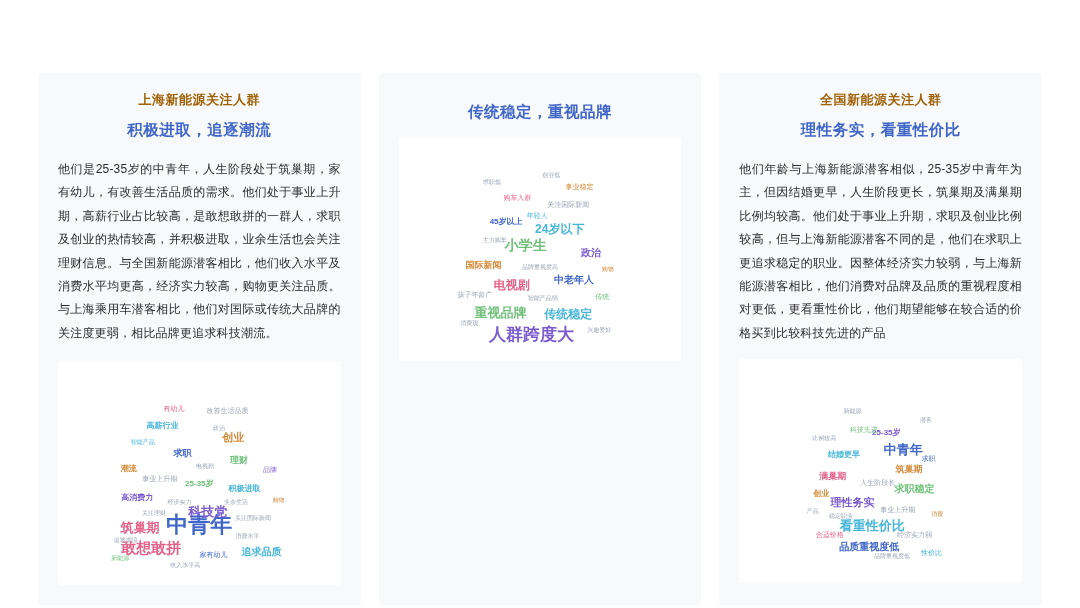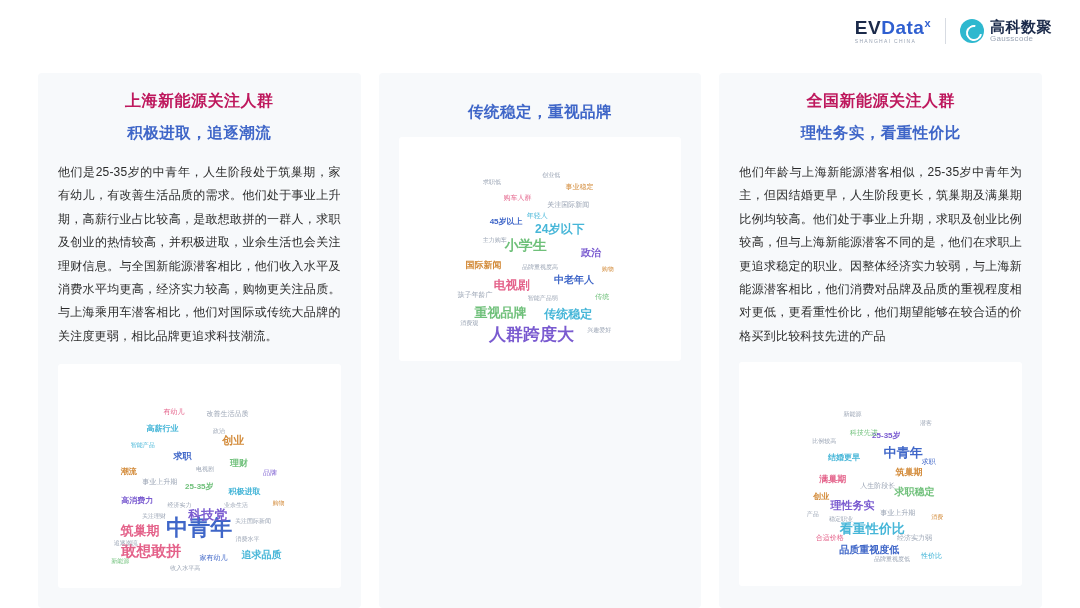--- a/index.html
+++ b/index.html
@@ -102,23 +102,23 @@
   .card {
     width: 323px;
     background: #f7f9fb;
     border-radius: 4px;
     padding: 18px 20px 20px 20px;
     display: flex;
     flex-direction: column;
   }
   .card-title {
     text-align: center;
-    font-size: 16px;
-    font-weight: bold;
-    color: #be185d;
+    font-size: 13px;
+    font-weight: bold;
+    color: #a16207;
     letter-spacing: 0.5px;
   }
   .card-subtitle {
     text-align: center;
     font-size: 15.5px;
     font-weight: bold;
     color: #3f66c8;
     letter-spacing: 0.5px;
     margin-top: 11px;
   }
@@ -154,34 +154,20 @@
     font-weight: bold;
     line-height: 1;
   }
   .cloud .tiny { font-weight: normal; }
 </style>
 </head>
 <body>
 
 <div class="page">
 
-  <div class="header">
-    <div class="logo-evdata">
-      <div class="main"><span>EV</span><span class="accent">Data</span><span class="sup">x</span></div>
-      <div class="sub">SHANGHAI CHINA</div>
-    </div>
-    <div class="logo-divider"></div>
-    <div class="logo-gauss">
-      <div class="gauss-mark"></div>
-      <div class="gauss-text">
-        <div class="cn">高科数聚</div>
-        <div class="en">Gausscode</div>
-      </div>
-    </div>
-  </div>
 
   <div class="cards">
 
     <div class="card">
       <div class="card-title">上海新能源关注人群</div>
       <div class="card-subtitle">积极进取，追逐潮流</div>
       <div class="card-body">他们是25-35岁的中青年，人生阶段处于筑巢期，家有幼儿，有改善生活品质的需求。他们处于事业上升期，高薪行业占比较高，是敢想敢拼的一群人，求职及创业的热情较高，并积极进取，业余生活也会关注理财信息。与全国新能源潜客相比，他们收入水平及消费水平均更高，经济实力较高，购物更关注品质。与上海乘用车潜客相比，他们对国际或传统大品牌的关注度更弱，相比品牌更追求科技潮流。</div>
       <div class="wordcloud-wrap">
         <div class="cloud">
             <span style="left: 50%; top: 73%; font-size: 22px; color: rgb(63, 102, 200);">中青年</span>

